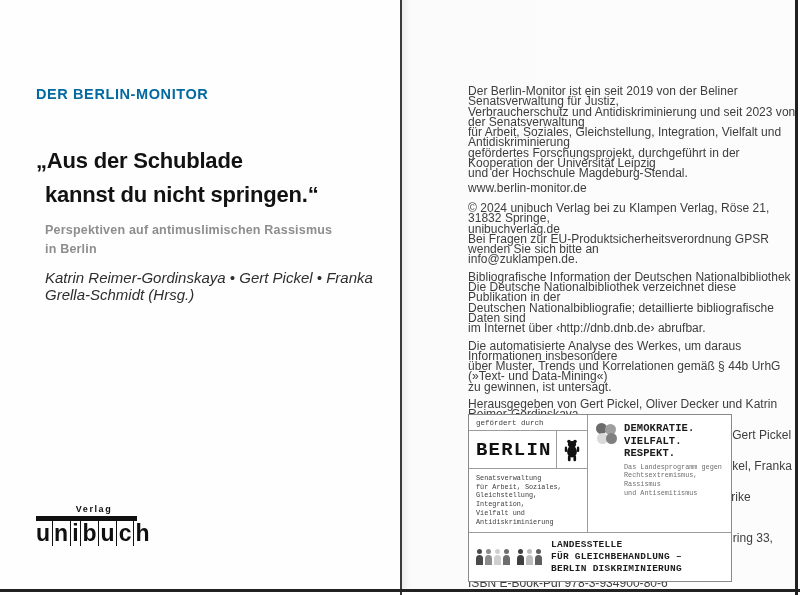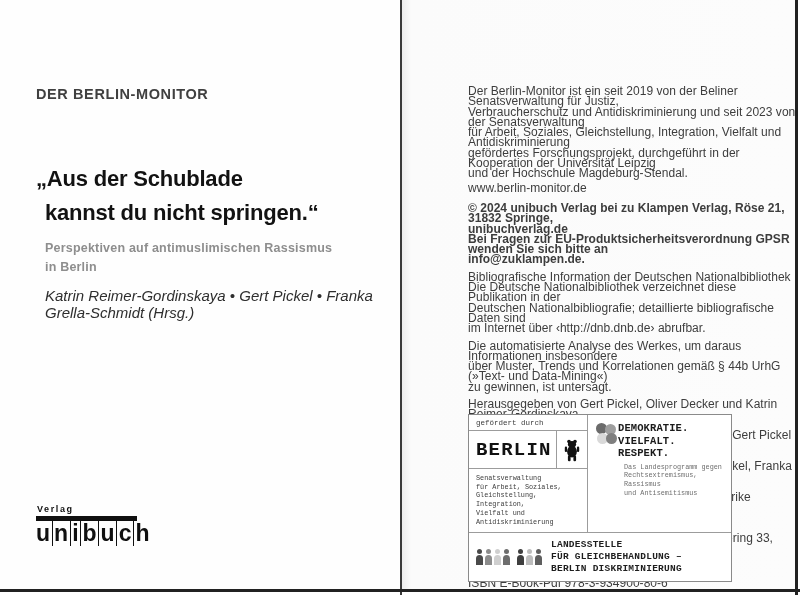--- a/index.html
+++ b/index.html
@@ -12,56 +12,56 @@
   .gutter-line   { position:absolute; left:400px; top:0; width:2px; height:595px; background:#3a3a3a; }
   .edge-bottom   { position:absolute; left:0; top:589px; width:800px; height:3px; background:#212121; }
   .edge-right    { position:absolute; left:795px; top:0; width:3px; height:595px; background:#212121; }
   .page-left     { position:absolute; left:0; top:0; width:400px; height:589px; background:#fefefe; }
   .page-right    { position:absolute; left:402px; top:0; width:393px; height:589px;
                    background:linear-gradient(to right,#ededed 0px,#fbfbfb 9px,#fcfcfc 100%); }
 
   
   .lp            { position:absolute; left:36px; top:82px; width:340px; color:#1c1c1c; }
   .lp-authors    { font-style:italic; font-size:10px; color:#2e2e2e; letter-spacing:.1px; }
-  .lp-series     { font-weight:bold; font-size:14.5px; letter-spacing:.6px; margin-top:4px; color:#404040; }
-  .lp-title      { margin-top:60px; font-weight:bold; font-size:22px; line-height:34px;
+  .lp-series     { font-weight:bold; font-size:14.5px; letter-spacing:.6px; margin-top:4px; color:#0369a1; }
+  .lp-title      { margin-top:42px; font-weight:bold; font-size:22px; line-height:34px;
                    letter-spacing:-.2px; color:#121212; white-space:pre-line;
                    padding-left:9px; text-indent:-9px; }
   .lp-subtitle   { margin-top:9px; padding-left:9px; font-weight:bold; font-size:12.5px;
                    line-height:19px; letter-spacing:.2px; color:#8e8e8e; white-space:pre-line; }
   .lp-editors    { margin-top:10px; padding-left:9px; font-style:italic; font-size:15px; color:#2e2e2e; }
 
   .lp-logo       { position:absolute; left:36px; top:504px; }
-  .logo-verlag   { font-weight:bold; font-size:9px; letter-spacing:1.6px; color:#101010; margin:0 0 2px 1px; }
+  .logo-verlag   { font-weight:bold; font-size:9px; letter-spacing:1.6px; color:#101010; margin:0 0 2px 1px;text-align:center; }
   .logo-bar      { width:101px; height:5px; background:#101010; }
   .logo-letters  { display:inline-flex; font-weight:bold; font-size:23px; line-height:25px; color:#101010; }
   .logo-letters span { border-left:1.5px solid #101010; padding:0 1.5px; }
   .logo-letters span:first-child { border-left:none; padding-left:0; }
 
   
   .rp            { position:absolute; left:468px; top:86px; width:330px;
                    font-size:12px; line-height:10.3px; letter-spacing:.03px; color:#3d3d3d; }
   .rp p          { margin:0; white-space:pre-line; }
   .gap-s         { margin-top:4px  !important; }
   .gap-m         { margin-top:7px  !important; }
-  .gap-l         { margin-top:10px !important;font-weight:bold; }
+  .gap-l         { margin-top:10px !important; }
 
   
   .fund-box      { position:absolute; left:468px; top:414px; width:262px; background:#fff;
                    border:1.5px solid #8a8a8a;font-family:Liberation Mono, monospace; }
   .fb-top        { display:flex; align-items:stretch; }
   .fb-col-l      { width:118px; border-right:1.2px solid #9c9c9c; }
   .fb-col-r      { flex:1; }
   .fb-head       { font-size:7.5px; color:#3c3c3c; padding:4px 7px 3px; border-bottom:1.2px solid #9c9c9c; }
   .fb-berlin-row { display:flex; align-items:stretch; border-bottom:1.2px solid #9c9c9c; height:37px; }
   .fb-berlin     { flex:1; display:flex; align-items:center; font-weight:bold; font-size:19px;
                    letter-spacing:1.2px; color:#111; padding-left:7px; }
   .fb-bear       { width:30px; border-left:1.2px solid #9c9c9c; display:flex; align-items:center; justify-content:center; }
   .fb-dept       { font-size:6.8px; line-height:8.7px; color:#3d3d3d; padding:5px 7px 6px; white-space:pre-line; }
-  .fb-prog       { display:flex; padding:7px 6px 0 8px; }
+  .fb-prog       { display:flex; gap:6px; padding:7px 6px 0 8px; }
   .fb-circles    { position:relative; width:22px; height:22px; flex:none; margin-top:1px; }
   .fb-circles i  { position:absolute; width:11px; height:11px; border-radius:50%; }
   .fbc1 { left:0;   top:0;   background:#6b6b6b; }
   .fbc2 { left:9px; top:1px; background:#9e9e9e; }
   .fbc3 { left:1px; top:10px;background:#d9d9d9; }
   .fbc4 { left:10px;top:10px;background:#7f7f7f; }
   .fb-prog-title { font-weight:bold; font-size:10.5px; line-height:12.5px; letter-spacing:.1px;
                    color:#1a1a1a; white-space:pre-line; }
   .fb-prog-sub   { font-size:6.8px; line-height:8.7px; color:#6f6f6f; white-space:pre-line;
                    padding:3px 6px 6px 36px; }

